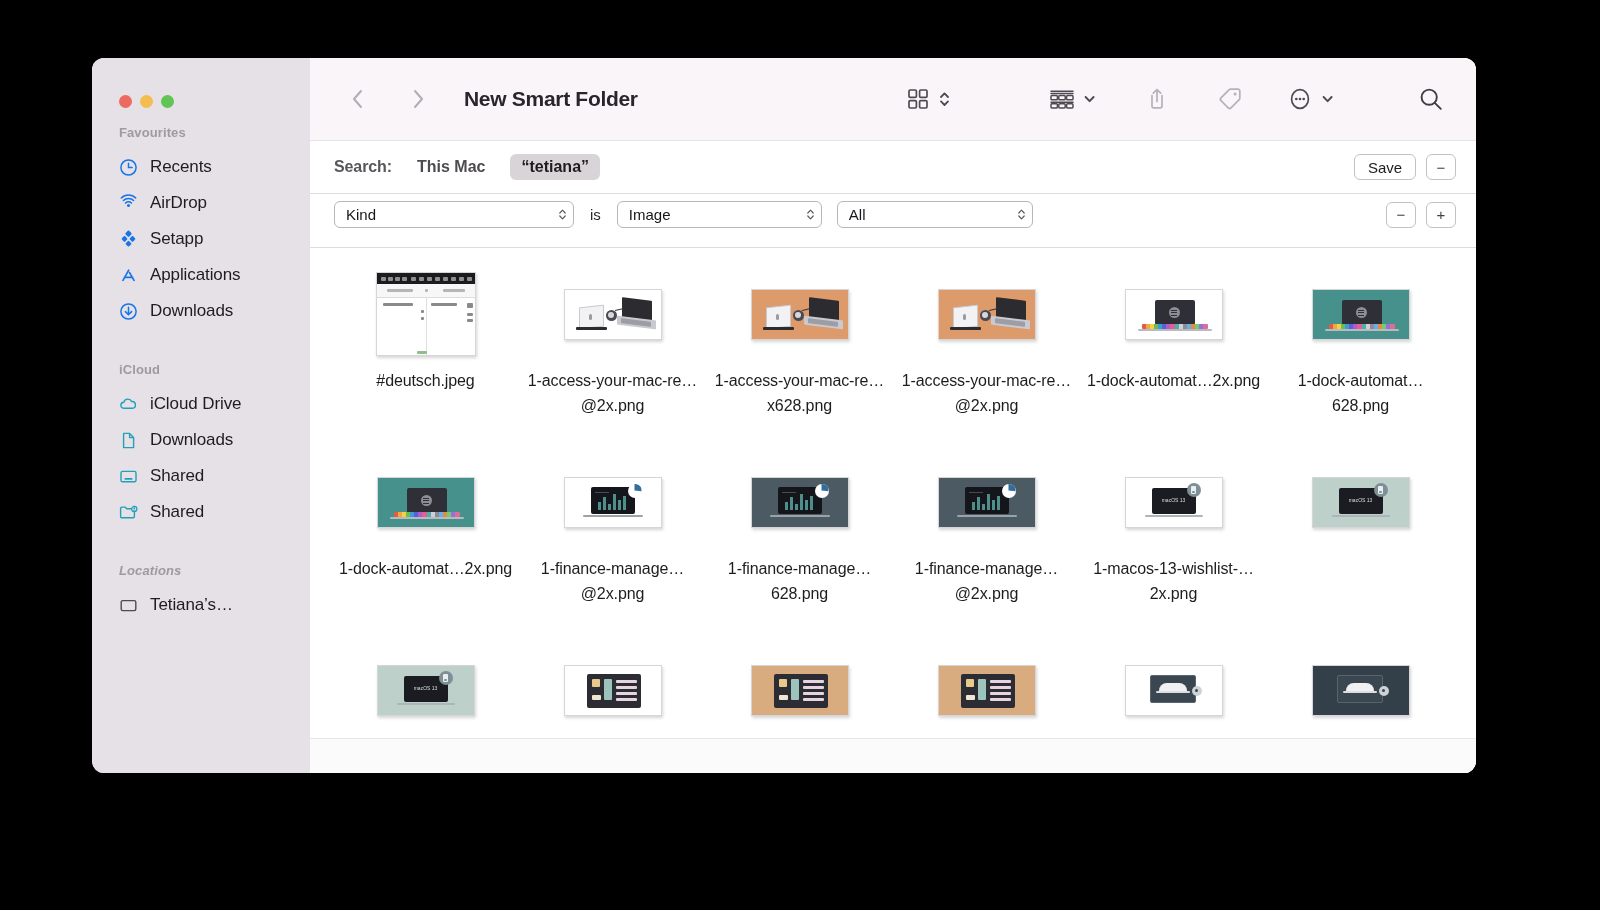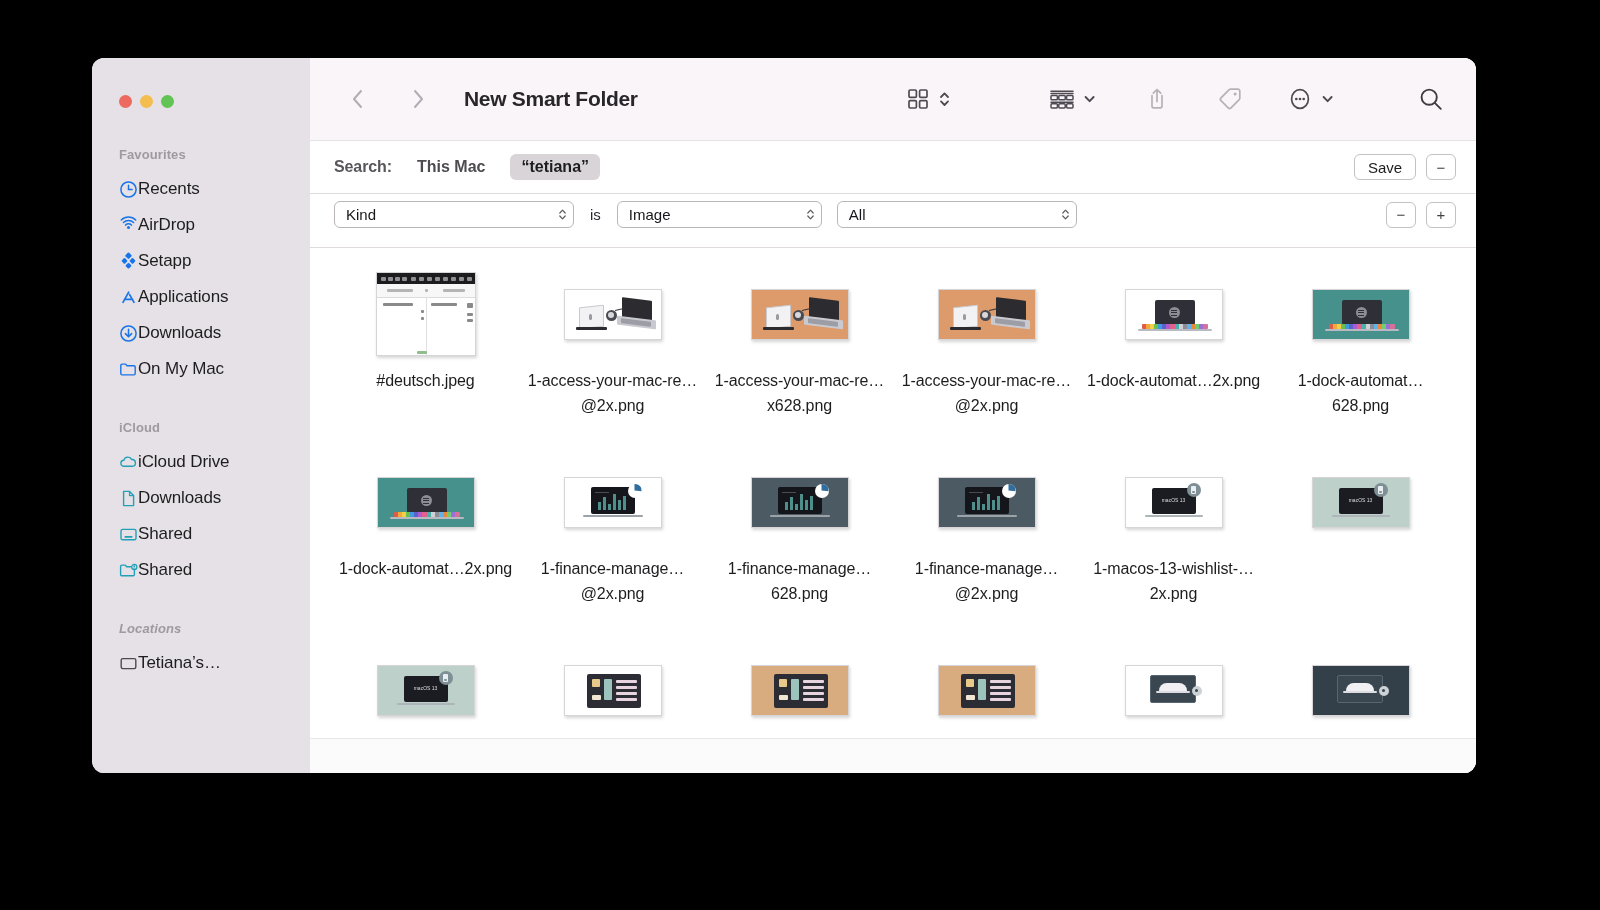--- a/index.html
+++ b/index.html
@@ -48,32 +48,32 @@
   .light.yellow { background: #f4bd4f; }
   .light.green  { background: #61c454; }
 
   .side-group-title {
     font-size: 13px;
     font-weight: bold;
     color: #9e9aa0;
     padding: 0 0 0 27px;
     letter-spacing: 0.1px;
   }
-  #grp-fav { margin-top: 39px; }
+  #grp-fav { margin-top: 17px; }
   #grp-icloud { margin-top: 33px; }
   #grp-loc { margin-top: 33px; font-style: italic; }
 
   .side-list { margin-top: 9px; }
 
   .side-item {
     display: flex;
     align-items: center;
     height: 36px;
     padding-left: 27px;
-    gap: 0;
+    gap: 12px;
     cursor: default;
   }
   .side-icon {
     width: 19px; height: 19px;
     flex: 0 0 19px;
     display: flex;
     align-items: center;
     justify-content: center;
   }
   .side-icon svg { display: block; }
@@ -214,21 +214,21 @@
     cursor: default;
   }
   .combo-text {
     font-size: 15px;
     color: #17161a;
     flex: 1 1 auto;
     white-space: nowrap;
   }
   #combo-kind  { width: 240px; }
   #combo-value { width: 205px; margin-left: 16px; }
-  #combo-all   { width: 240px; margin-left: 15px; }
+  #combo-all   { width: 196px; margin-left: 15px; }
   #is-word {
     font-size: 15px;
     color: #2b2930;
     margin-left: 16px;
   }
   .stepper { width: 9px; height: 17px; flex: 0 0 9px; }
 
   
   #grid-wrap {
     flex: 1 1 auto;
@@ -373,28 +373,20 @@
       <div class="side-item">
         <span class="side-icon">
           <svg width="19" height="19" viewBox="0 0 19 19">
               <circle cx="9.5" cy="9.5" r="7.6" fill="none" stroke="#1874e8" stroke-width="1.5"></circle>
               <path d="M9.5 5.3v7.3M6.4 9.6l3.1 3.1 3.1-3.1" fill="none" stroke="#1874e8" stroke-width="1.5" stroke-linecap="round" stroke-linejoin="round"></path>
             </svg>
         </span>
         <span class="side-label">Downloads</span>
       </div>
 
-      <div class="side-item">
-        <span class="side-icon">
-          <svg width="19" height="19" viewBox="0 0 19 19">
-              <path d="M1.8 5.4a1.3 1.3 0 011.3-1.3h3.5l1.4 1.7h6.9a1.3 1.3 0 011.3 1.3v6.5a1.3 1.3 0 01-1.3 1.3H3.1a1.3 1.3 0 01-1.3-1.3z" fill="none" stroke="#1874e8" stroke-width="1.4" stroke-linejoin="round"></path>
-            </svg>
-        </span>
-        <span class="side-label">On My Mac</span>
-      </div>
     </div>
 
     <div class="side-group-title" id="grp-icloud">iCloud</div>
     <div class="side-list">
 
       <div class="side-item">
         <span class="side-icon">
           <svg width="19" height="19" viewBox="0 0 19 19">
               <path d="M5 13.3a3 3 0 01-.2-6 4.2 4.2 0 017.9-.7 2.8 2.8 0 01.7 6.7z" fill="none" stroke="#21a0b8" stroke-width="1.4" stroke-linejoin="round"></path>
             </svg>

